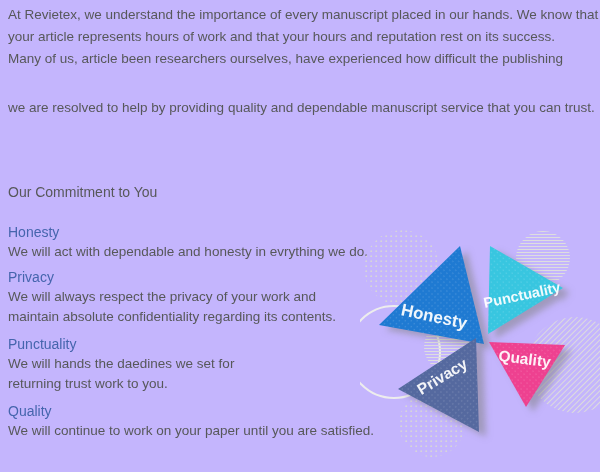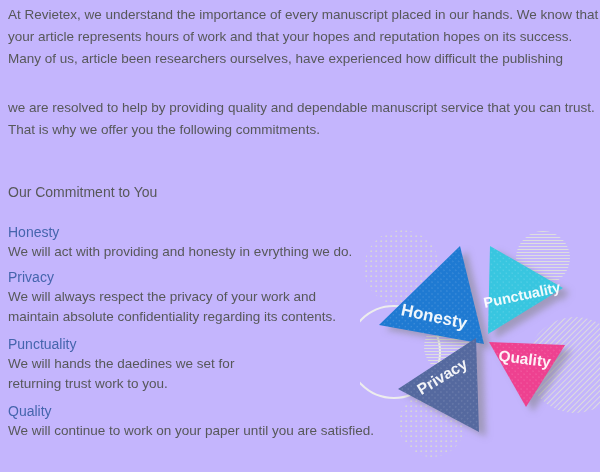--- a/index.html
+++ b/index.html
@@ -30,34 +30,33 @@
     text-anchor:middle;
   }
 </style>
 </head>
 <body>
 
 <div class="page">
 
   <div id="p1" class="abs">
     <div class="pline">At Revietex, we understand the importance of every manuscript placed in our hands. We know that</div>
-    <div class="pline">your article represents hours of work and that your hopes and reputation hopes on its success.</div>
+    <div class="pline">your article represents hours of work and that your hours and reputation rest on its success.</div>
     <div class="pline">Many of us, article been researchers ourselves, have experienced how difficult the publishing</div>
   </div>
 
   <div id="p2" class="abs">
     <div class="pline">we are resolved to help by providing quality and dependable manuscript service that you can trust.</div>
-    <div class="pline">That is why we offer you the following commitments.</div>
   </div>
 
   <div id="commit" class="abs commit-heading">Our Commitment to You</div>
 
   <div id="sec-honesty" class="abs">
     <div class="sec-title">Honesty</div>
-    <div class="sec-line">We will act with providing and honesty in evrything we do.</div>
+    <div class="sec-line">We will act with dependable and honesty in evrything we do.</div>
   </div>
 
   <div id="sec-privacy" class="abs">
     <div class="sec-title">Privacy</div>
     <div class="sec-line">We will always respect the privacy of your work and</div>
     <div class="sec-line">maintain absolute confidentiality regarding its contents.</div>
   </div>
 
   <div id="sec-punctuality" class="abs">
     <div class="sec-title">Punctuality</div>

